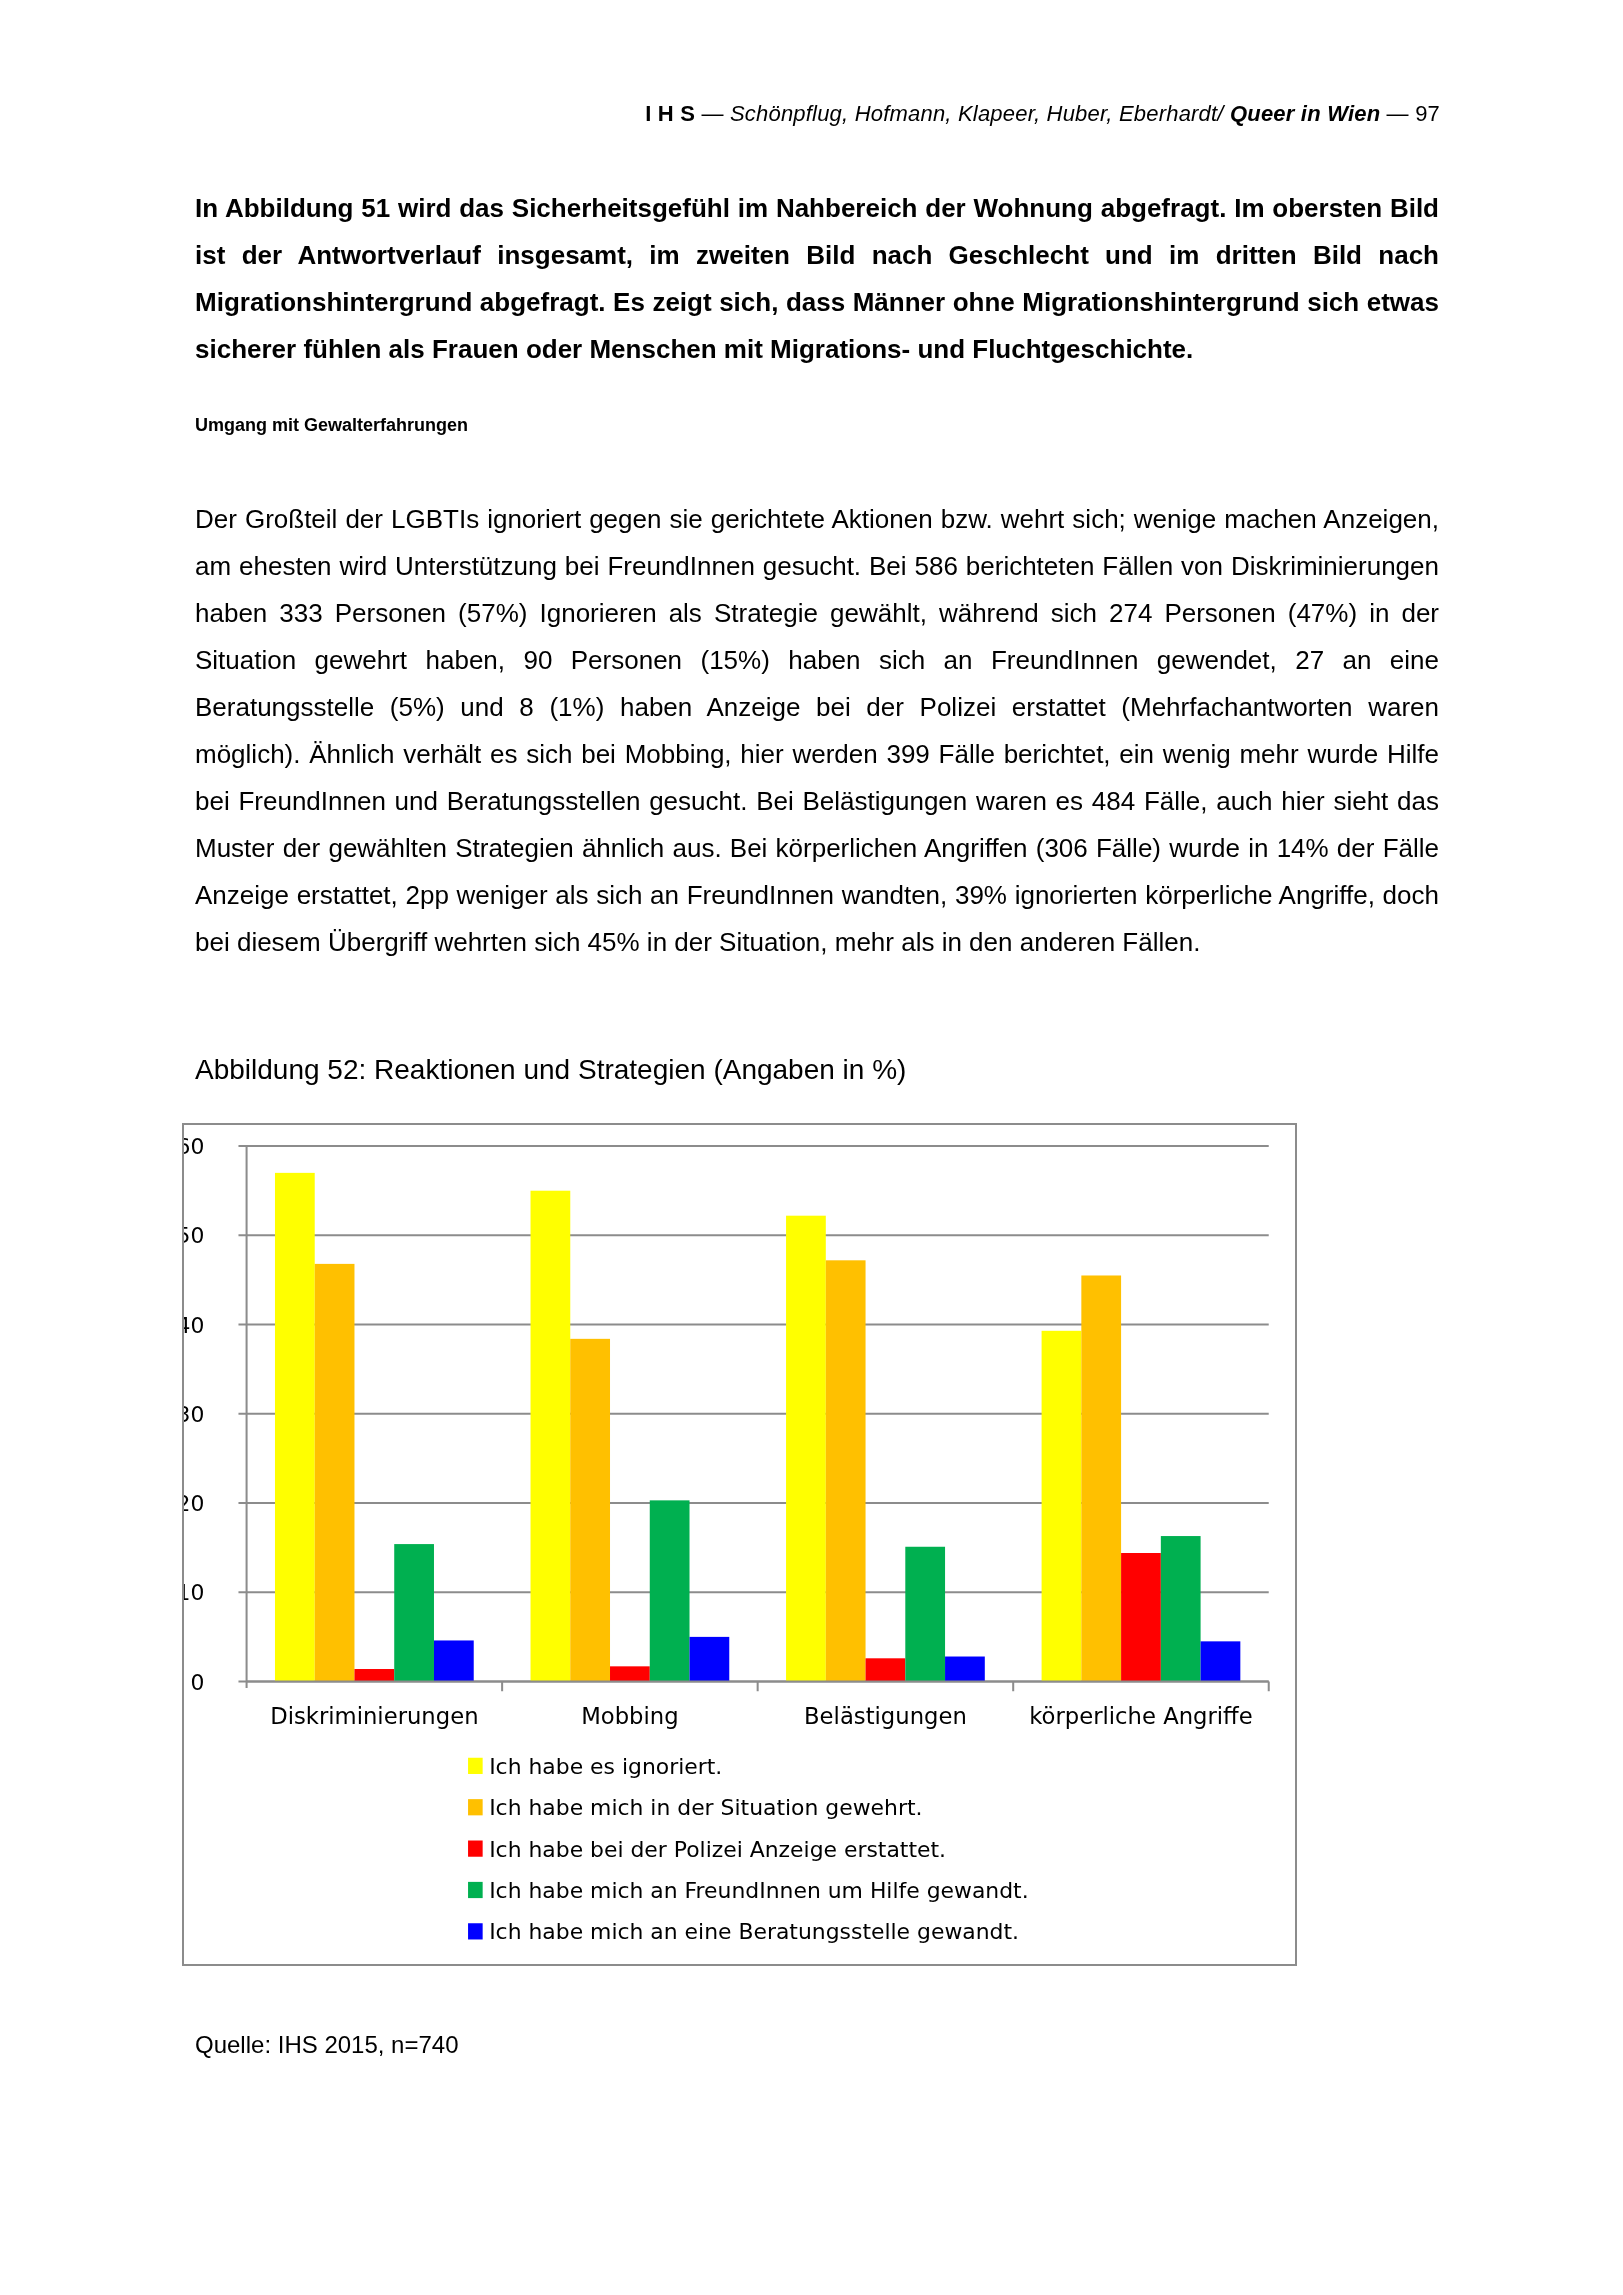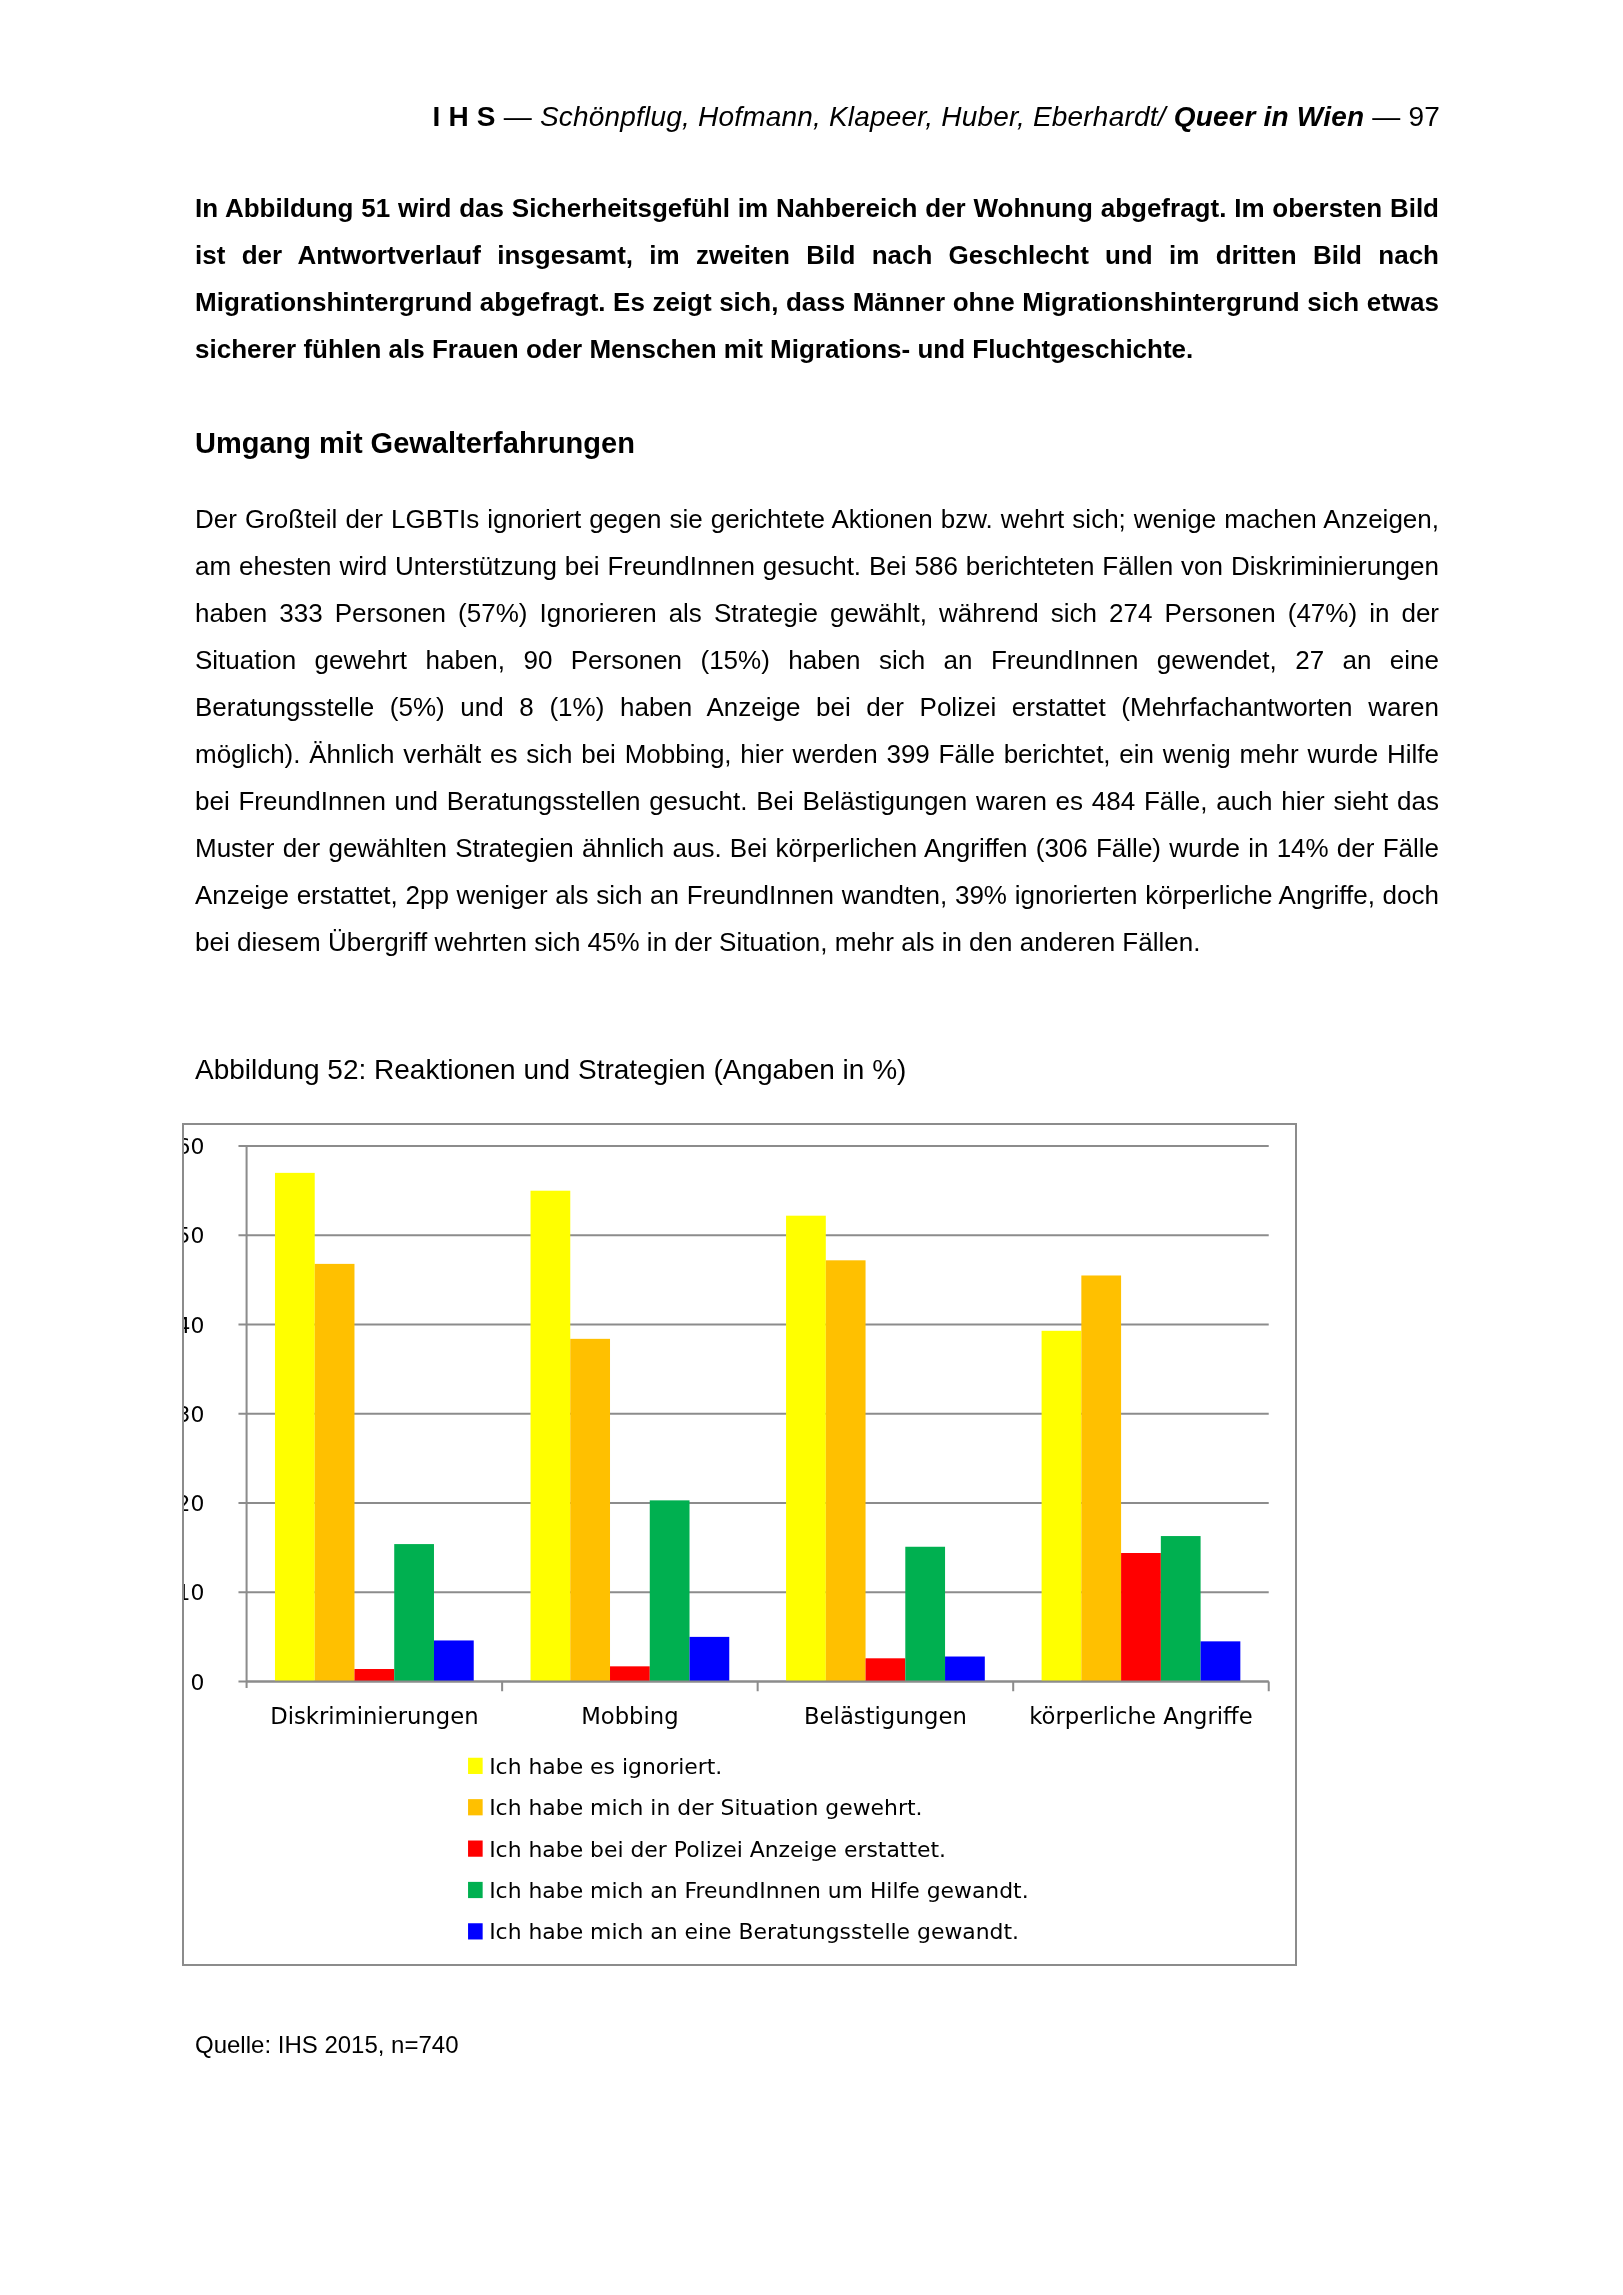--- a/index.html
+++ b/index.html
@@ -1,25 +1,25 @@
 <!DOCTYPE html>
 <html style="font-size:13px"><head>
 <meta charset="utf-8">
 <style>
   html, body { margin: 0; padding: 0; background: #ffffff; }
   body { width: 1623px; height: 2295px; position: relative; overflow: hidden;
          font-family: "Liberation Sans", sans-serif; color: #000; }
-  .header { position: absolute; top: 101px; right: 183px; font-size: 28px; letter-spacing: 0.2px; white-space: nowrap; }
+  .header { position: absolute; top: 101px; right: 183px; font-size: 22px; letter-spacing: 0.2px; white-space: nowrap; }
   .header .b { font-weight: bold; }
   .header .i { font-style: italic; }
   .header .bi { font-weight: bold; font-style: italic; }
   .para { position: absolute; left: 195px; width: 1244px; font-size: 26px; line-height: 47px;
           text-align: justify; margin: 0; }
   #p1 { top: 185px; font-weight: bold; }
-  .heading { position: absolute; left: 195px; top: 427px; font-size: 29px; font-weight: bold; margin: 0; }
+  .heading { position: absolute; left: 195px; top: 415px; font-size: 18px; font-weight: bold; margin: 0; }
   #p2 { top: 496px; }
   .fig-title { position: absolute; left: 195px; top: 1054px; font-size: 28px; font-weight: normal; margin: 0; }
   .chart-box { position: absolute; left: 182px; top: 1123px; width: 1115px; height: 843px;
                border: 2.4px solid #8c8c8c; box-sizing: border-box; background: #fff; }
   .chart-svg { position: absolute; left: 0; top: 0; }
   .source { position: absolute; left: 195px; top: 2031px; font-size: 24px; margin: 0; }
   .tick-label { font-family: "DejaVu Sans", sans-serif; font-size: 27px; fill: #000; }
   .cat-label { font-family: "DejaVu Sans", sans-serif; font-size: 28px; fill: #000; }
   .legend-label { font-family: "DejaVu Sans", sans-serif; font-size: 27px; fill: #000; }
 </style>

